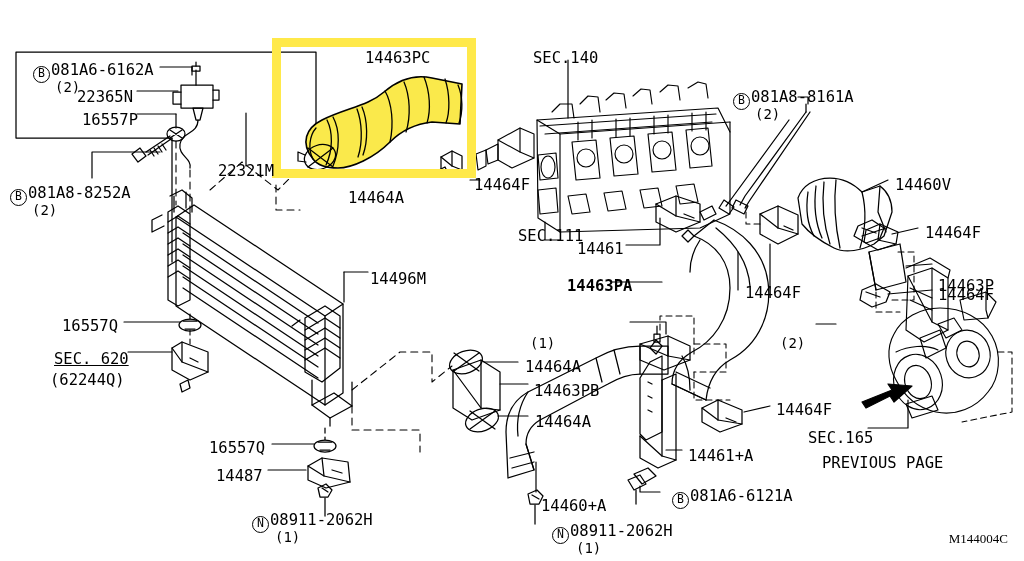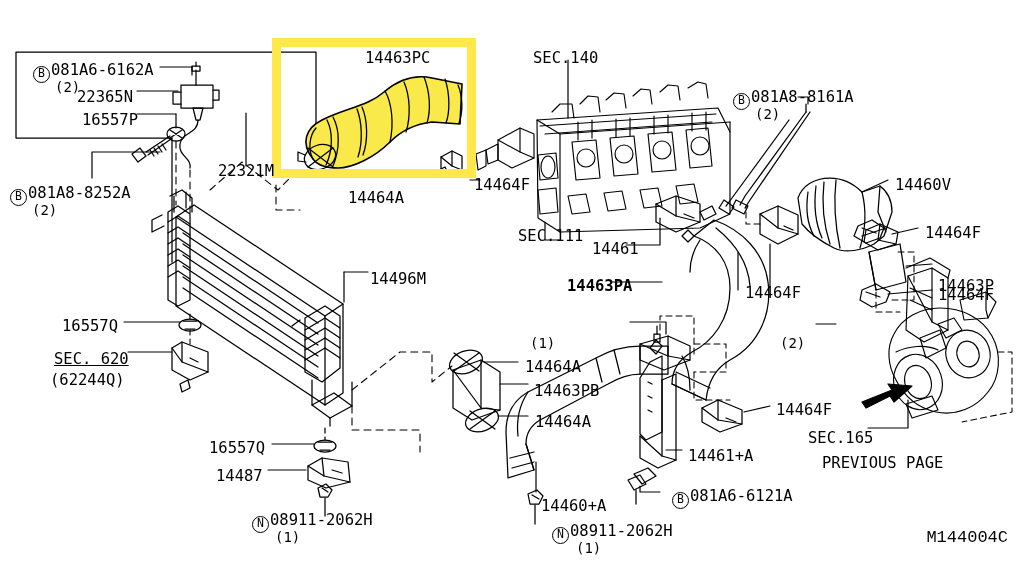--- a/index.html
+++ b/index.html
@@ -9,22 +9,22 @@
   #stage{position:absolute;left:0;top:0;width:1024px;height:561px;background:#fff;}
   svg.layer{position:absolute;left:0;top:0;width:1024px;height:561px;}
   .lbl{position:absolute;white-space:nowrap;color:#000;font-size:15.5px;
        font-family:"DejaVu Sans Mono","Liberation Mono",monospace;letter-spacing:0px;
        line-height:1.05;}
   .qty{position:absolute;white-space:nowrap;color:#000;font-size:14px;
        font-family:"DejaVu Sans Mono","Liberation Mono",monospace;}
   .circ{display:inline-block;width:15px;height:15px;border:1.4px solid #000;
         border-radius:50%;text-align:center;line-height:13px;font-size:11.5px;
         vertical-align:-2px;margin-right:1px;font-family:"DejaVu Sans Mono","Liberation Mono",monospace;}
-  .fignum{position:absolute;right:16px;bottom:14px;font-size:17px;
-          font-family:Liberation Mono, monospace;color:#000;}
+  .fignum{position:absolute;right:16px;bottom:14px;font-size:13px;
+          font-family:Liberation Serif, serif;color:#000;}
   .hl-box{position:absolute;border:9px solid #FFE94A;box-sizing:border-box;background:transparent;}
 </style>
 </head>
 <body>
 
 <div id="stage">
 
   <svg class="layer" viewBox="0 0 1024 561" xmlns="http://www.w3.org/2000/svg">
     <g fill="none" stroke="#000" stroke-width="1.25" stroke-linejoin="round" stroke-linecap="round">
 
@@ -462,21 +462,21 @@
     <span class="circ">B</span><span>081A8-8161A</span>
   </div>
   <div class="qty" style="left:755px;top:106px;">(2)</div>
 
   <div class="lbl" style="left:895px;top:177px;">14460V</div>
   <div class="lbl" style="left:925px;top:225px;">14464F</div>
   <div class="lbl" style="left:938px;top:262px;margin-top:16px;">14463P</div>
   <div class="lbl" style="left:938px;top:287px;">14464F</div>
   <div class="lbl" style="left:474px;top:177px;">14464F</div>
   <div class="lbl" style="left:518px;top:228px;">SEC.111</div>
-  <div class="lbl" style="left:592px;top:241px;">14461</div>
+  <div class="lbl" style="left:577px;top:241px;">14461</div>
   <div class="lbl" style="left:567px;top:278px;font-weight:bold;">14463PA</div>
   <div class="lbl" style="left:745px;top:285px;">14464F</div>
   <div class="lbl" style="left:370px;top:271px;">14496M</div>
   <div class="lbl" style="left:62px;top:318px;">16557Q</div>
   <div class="lbl" style="left:54px;top:351px;text-decoration:underline;">SEC. 620</div>
   <div class="lbl" style="left:50px;top:372px;">(62244Q)</div>
   <div class="lbl" style="left:209px;top:440px;">16557Q</div>
   <div class="lbl" style="left:216px;top:468px;">14487</div>
 
   <div class="lbl" style="left:252px;top:512px;">

